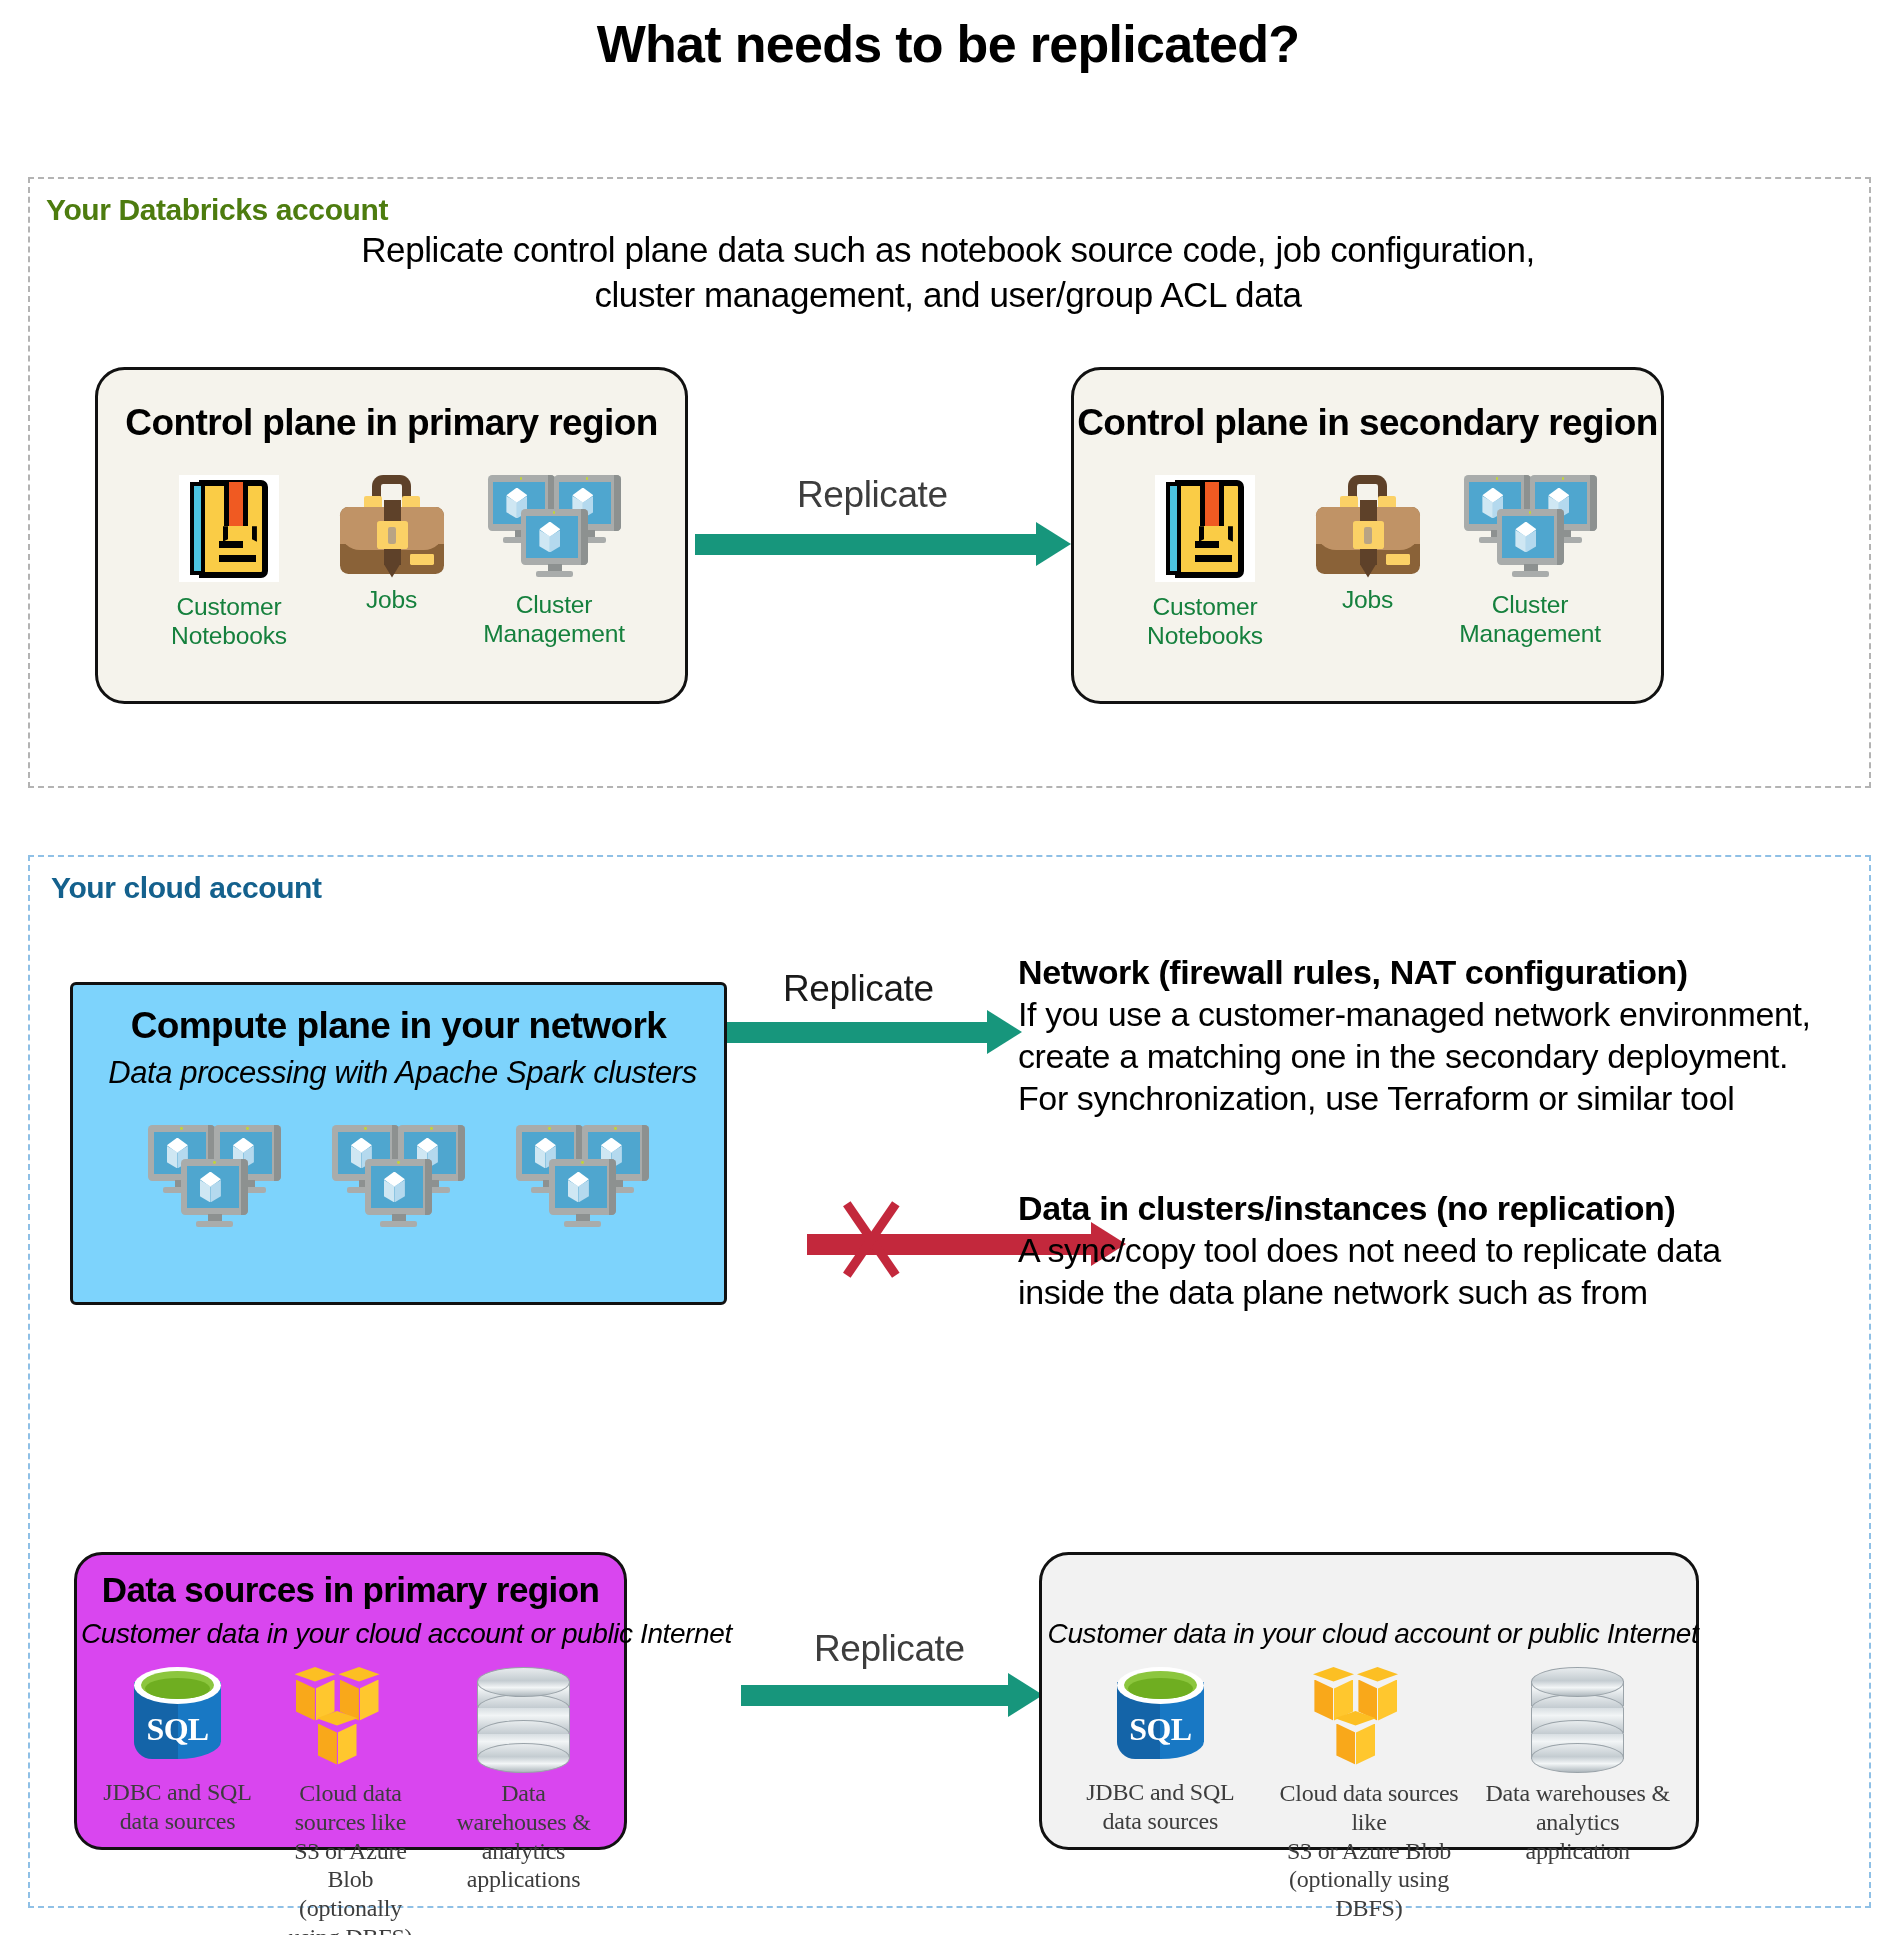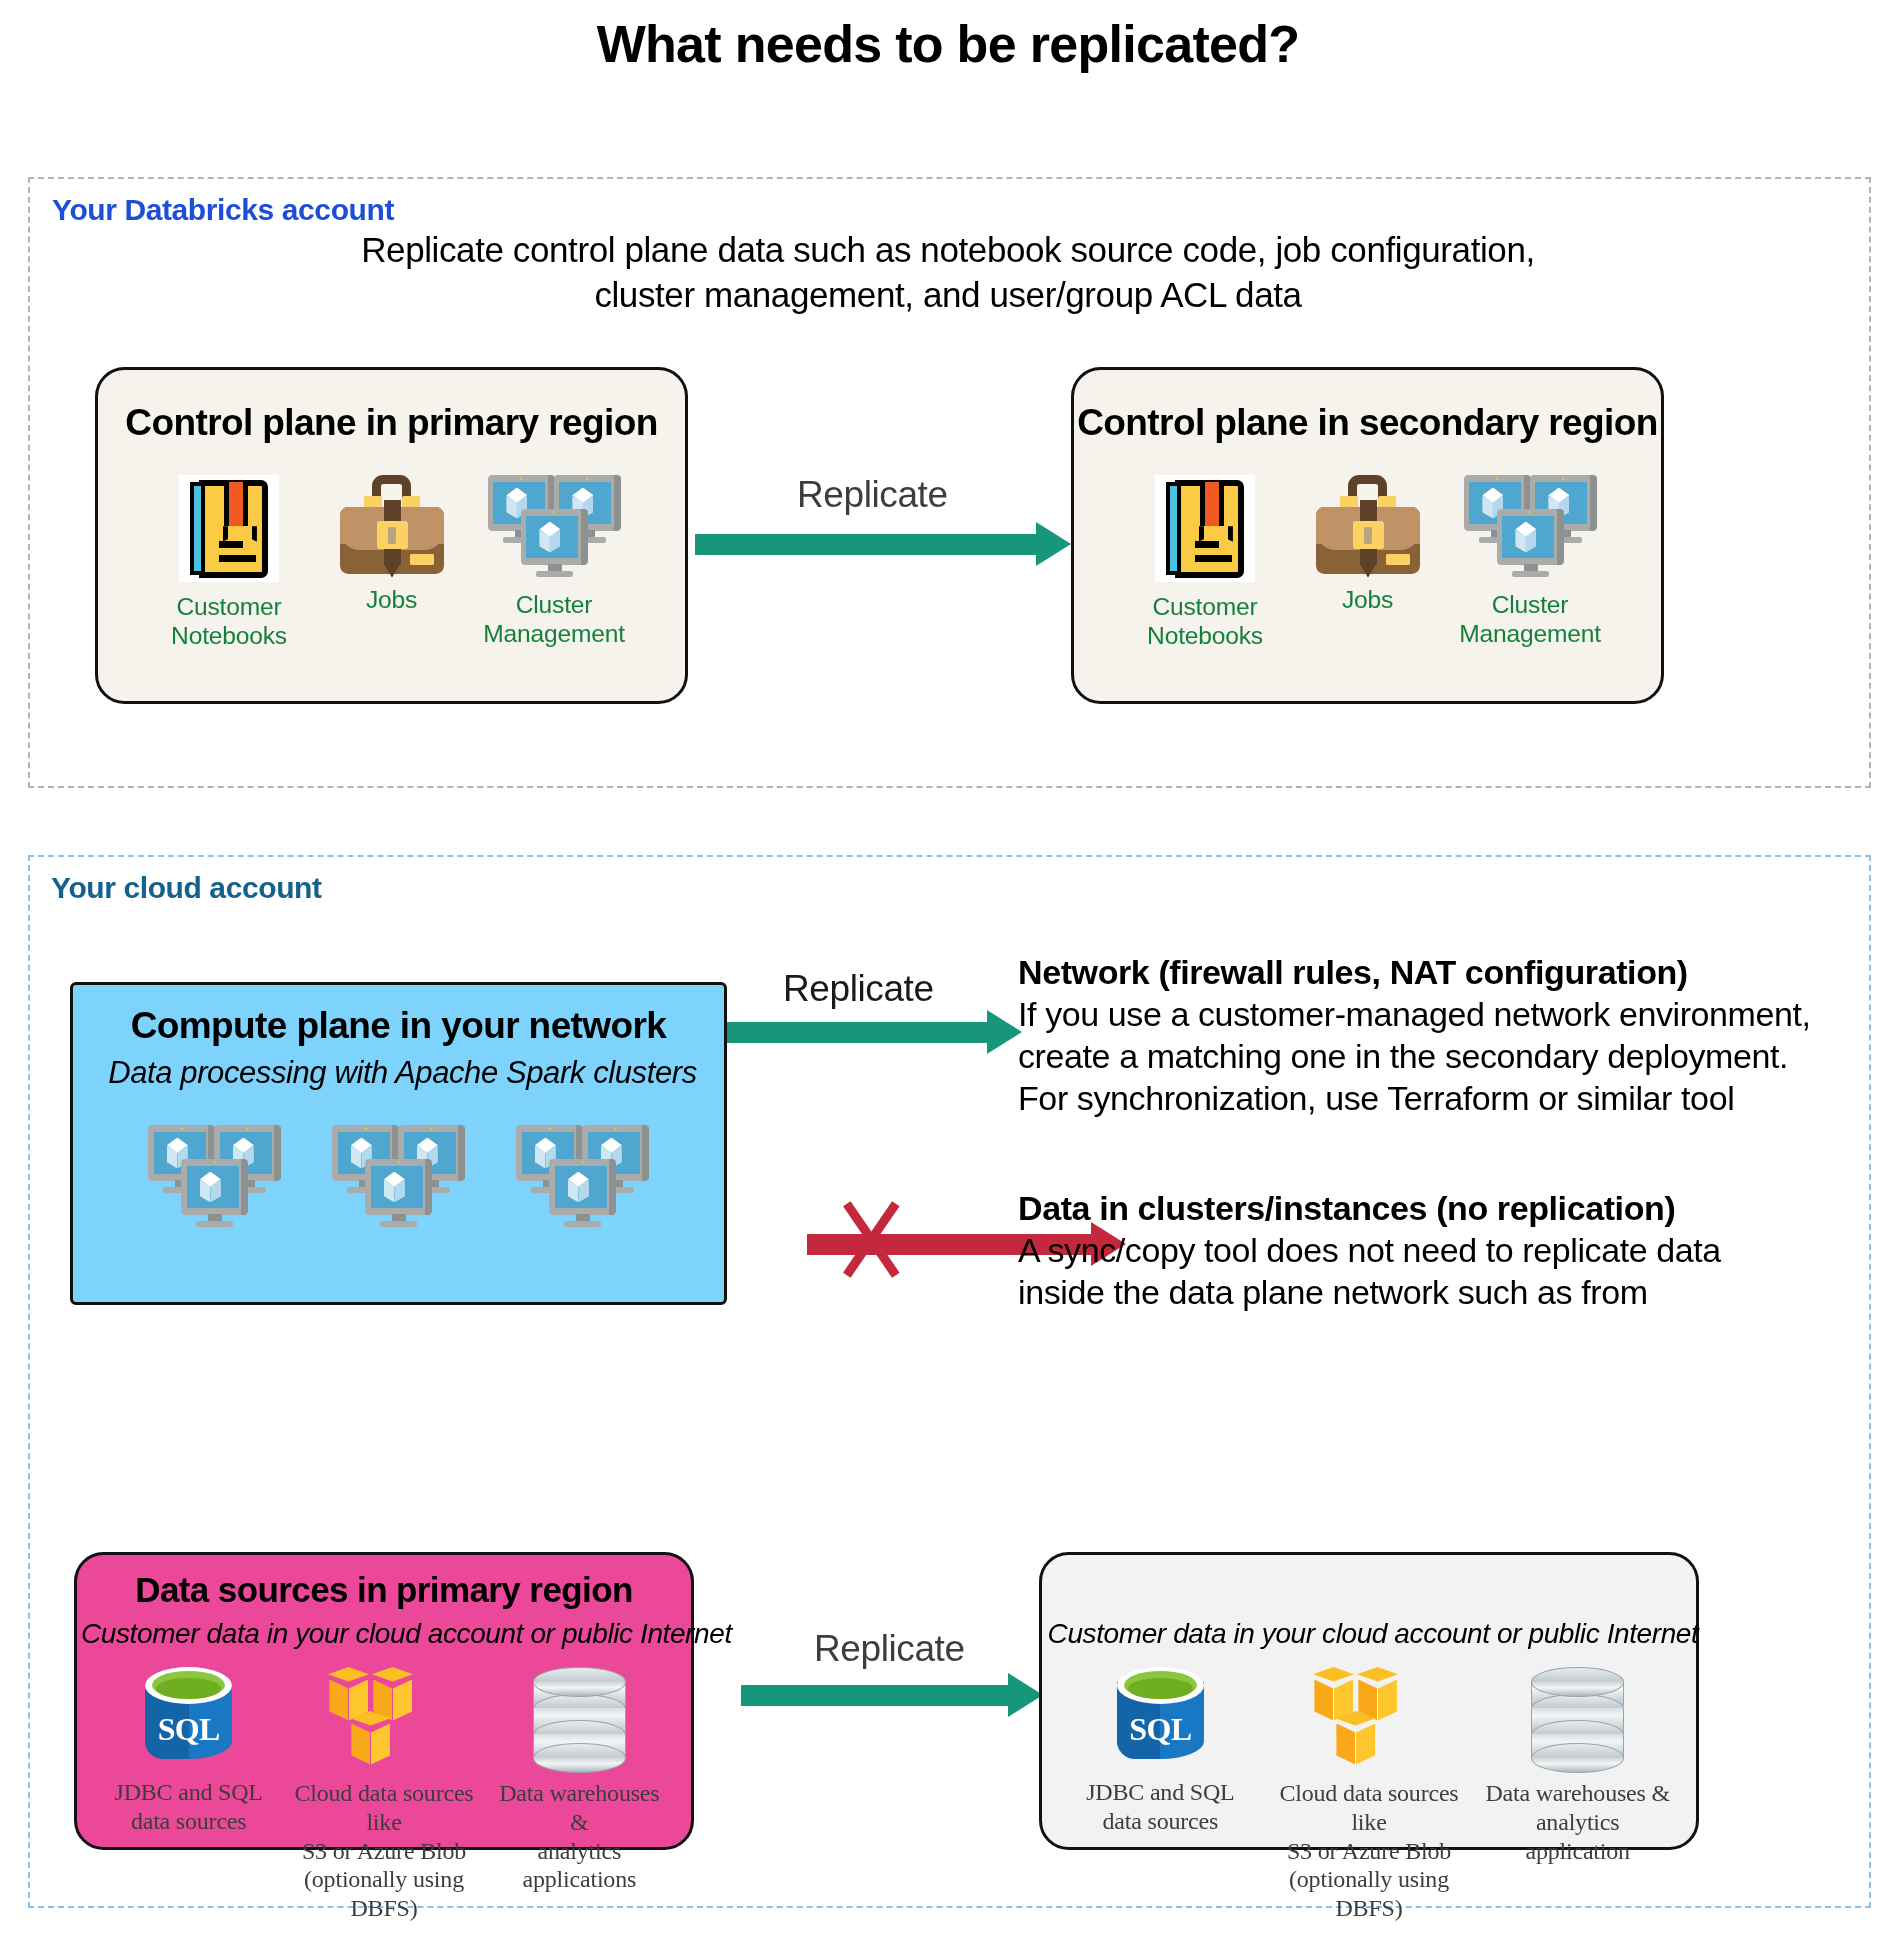--- a/index.html
+++ b/index.html
@@ -23,21 +23,21 @@
     border:2.8px dashed #b3b3b3;
   }
   #cloud-section{
     left:28px;top:855px;width:1843px;height:1053px;
     border:2.8px dashed #8fc0e6;
   }
   .section-label{
     position:absolute;font-size:30px;font-weight:bold;letter-spacing:-0.4px;
     white-space:nowrap;
   }
-  #databricks-label{left:22px;top:14px;color:#1d4ed8;}
+  #databricks-label{left:16px;top:14px;color:#4d7c0f;}
   #cloud-label{left:21px;top:14px;color:#14618d;}
 
   
   #control-desc{
     position:absolute;left:351px;top:228px;width:1194px;text-align:center;
     font-size:35px;line-height:1.28;color:#000;letter-spacing:-0.4px;
   }
 
   
   .panel{position:absolute;box-sizing:border-box;border:3.5px solid #111;border-radius:29.5px;}
@@ -124,21 +124,21 @@
   #compute-plane .panel-sub{top:70px;}
   .compute-grid{position:absolute;left:0;top:140px;width:100%;display:flex;justify-content:center;gap:51px;}
 
   
   .note{position:absolute;font-size:34px;line-height:1.24;color:#000;letter-spacing:-0.4px;}
   .note b{font-weight:bold;}
   #note-network{left:1018px;top:951px;width:864px;}
   #note-nodata{left:1018px;top:1187px;width:864px;}
 
   
-  #ds-primary{left:74px;top:1552px;width:620px;height:298px;background:#ec4899;}
+  #ds-primary{left:74px;top:1552px;width:553px;height:298px;background:#d946ef;border-radius:28px;}
   #ds-secondary{left:1039px;top:1552px;width:660px;height:298px;background:#f2f2f2;}
   .ds-title{top:15.4px;font-size:35px;}
   .ds-sub{top:63px;font-size:28px;}
   .ds-row{position:absolute;left:0;top:112px;width:100%;display:flex;justify-content:center;gap:14px;padding:0 21px;box-sizing:border-box;}
   .ds-cell{display:flex;flex-direction:column;align-items:center;width:201px;font-family:Liberation Serif, serif;}
   .ds-cap{margin-top:7px;text-align:center;font-size:24px;line-height:1.2;color:#3d3d3d;letter-spacing:-0.2px;}
 
   
   .sql{position:relative;width:87px;height:104px;}
   .sql .body{position:absolute;left:0;top:15.4px;width:87px;height:77px;background:#1878c4;border-radius:0 0 44px 44px / 0 0 18px 18px;}

